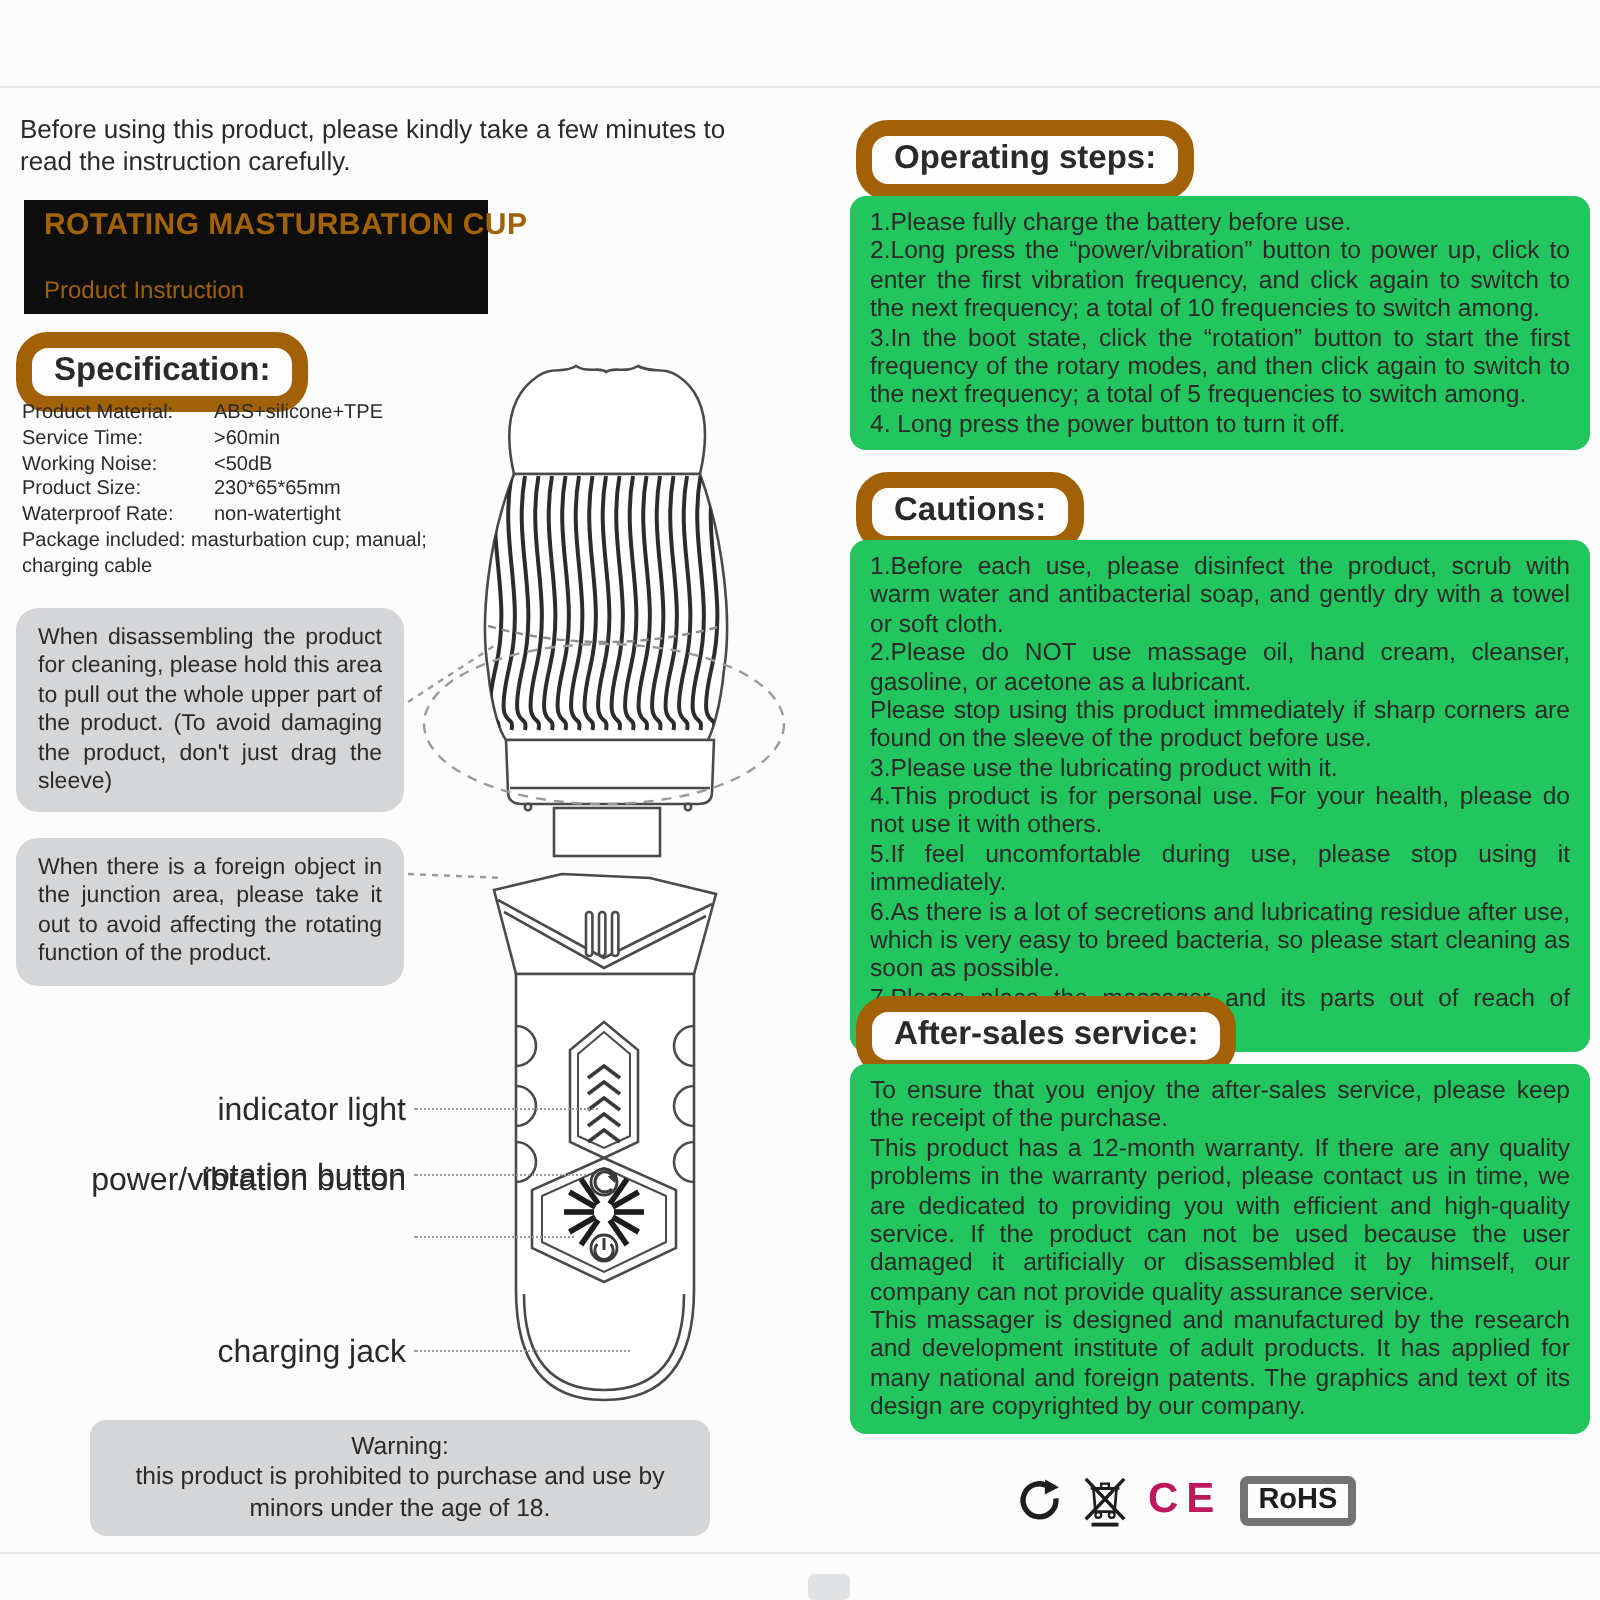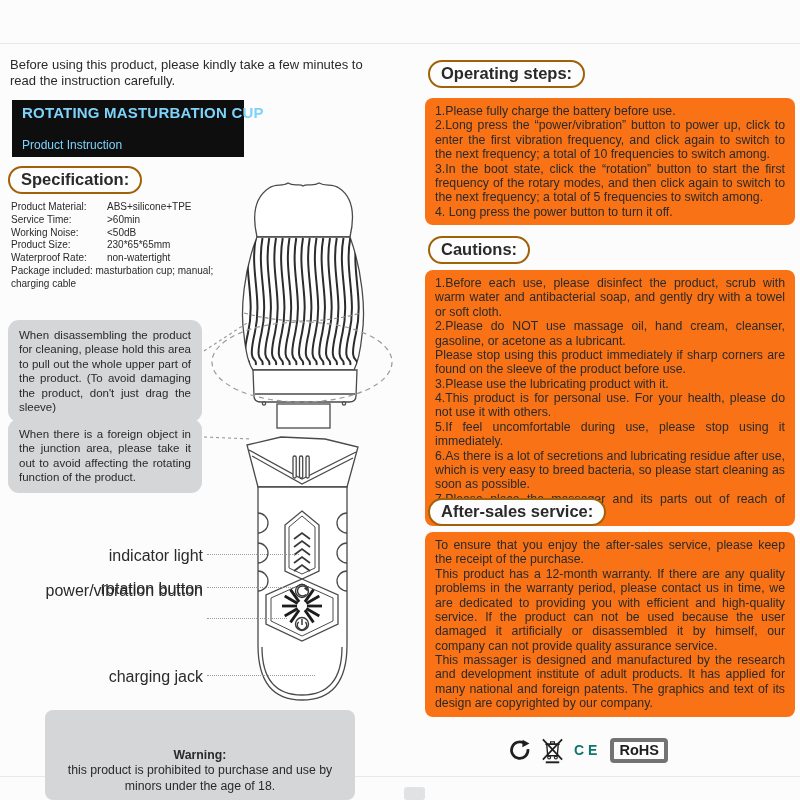--- a/index.html
+++ b/index.html
@@ -1,41 +1,41 @@
 <!DOCTYPE html>
 <html><head>
 <meta charset="utf-8">
 <style>
   html,body{margin:0;padding:0;background:#ffffff;}
   .sheet{position:relative;width:800px;height:800px;background:#fcfcfd;overflow:hidden;
          font-family:"Liberation Sans","DejaVu Sans",sans-serif;color:#2a2a2a;}
   .foldline{position:absolute;left:0;width:800px;height:1px;background:#e7e8ea;}
   .intro{position:absolute;left:10px;top:57px;width:374px;font-size:13px;line-height:1.22;margin:0;}
-  .title-box{position:absolute;left:12px;top:100px;width:214px;background:#0e0e0e;color:#7dd3fc;
+  .title-box{position:absolute;left:12px;top:100px;width:214px;background:#0e0e0e;color:#a16207;
              padding:4px 8px 5px 10px;}
   .title-box .t1{font-size:15px;font-weight:bold;letter-spacing:.2px;white-space:nowrap;}
   .title-box .t2{font-size:12px;margin-top:17px;}
-  .pill{position:absolute;display:inline-block;border:2px solid #a16207;border-radius:16px;
+  .pill{position:absolute;display:inline-block;border:8px solid #a16207;border-radius:16px;
         background:#fdfdfd;padding:2px 11px 3px 11px;font-size:16.5px;font-weight:bold;white-space:nowrap;}
   .spec{position:absolute;left:11px;top:201px;width:238px;font-size:10px;line-height:1.28;}
   .srow{display:flex;}
   .slabel{width:96px;flex:0 0 96px;}
   .spec .pkg{margin-top:0;}
   .callout{position:absolute;background:#d5d6d8;border-radius:11px;padding:8px 11px;width:172px;
            font-size:11.5px;line-height:1.25;text-align:justify;}
   .leader{position:absolute;border-top:1.5px dotted #9c9c9c;height:0;}
   .dlabel{position:absolute;font-size:16px;text-align:right;white-space:nowrap;}
   .warnbox{position:absolute;left:45px;top:710px;width:288px;background:#d5d6d8;border-radius:8px;
            padding:6px 11px;text-align:center;font-size:12.3px;line-height:1.25;}
-  .warnbox .wt{font-weight:bold;margin-top:32px;}
-  .grayblock{position:absolute;left:425px;width:350px;background:#f97316;border-radius:8px;
+  .warnbox .wt{font-weight:normal;}
+  .grayblock{position:absolute;left:425px;width:350px;background:#22c55e;border-radius:8px;
              padding:6px 10px;font-size:12.3px;line-height:1.17;}
   .grayblock p{margin:0;text-align:justify;}
   .certrow{position:absolute;left:508px;top:735px;height:30px;display:flex;align-items:center;gap:9px;}
-  .ce{font-size:14px;font-weight:700;letter-spacing:4px;color:#0f766e;}
+  .ce{font-size:21px;font-weight:700;letter-spacing:4px;color:#be185d;}
   .rohs{border:4px solid #737373;border-radius:4px;font-size:14.5px;font-weight:700;
         padding:0px 5px 1px 5px;color:#1e1e1e;}
   .artifact{position:absolute;left:404px;top:787px;width:21px;height:13px;background:#e0e2e4;border-radius:3px;}
   svg{display:block;}
 </style>
 </head>
 <body>
 
 <div class="sheet">
 
@@ -68,21 +68,21 @@
         <span class="slabel">Product Size:</span>
         <span>230*65*65mm</span>
       </div>
     <div class="srow">
         <span class="slabel">Waterproof Rate:</span>
         <span>non-watertight</span>
       </div>
     <div class="pkg">Package included: masturbation cup; manual; charging cable</div>
   </div>
 
-  <div class="callout" style="left:8px;top:320px">When disassembling the product for cleaning, please hold this area to pull out the whole upper part of the product. (To avoid damaging the product, don't just drag the sleeve)</div>
+  <div class="callout" style="left:8px;top:304px">When disassembling the product for cleaning, please hold this area to pull out the whole upper part of the product. (To avoid damaging the product, don't just drag the sleeve)</div>
   <div class="callout" style="left:8px;top:419px">When there is a foreign object in the junction area, please take it out to avoid affecting the rotating function of the product.</div>
 
   <svg style="position:absolute;left:195px;top:175px" width="210" height="535" viewBox="0 0 210 535">
     <defs>
       <clipPath id="barrelClip">
         <path d="M62,62 L155,62 C167,95 171,135 167,160 C165,180 161,191 159,195 L58,195 C55,191 51,180 49,160 C45,135 49,95 62,62 Z"></path>
       </clipPath>
     </defs>
     <g stroke="#4a4a4a" stroke-width="1.3" fill="#ffffff">
 

